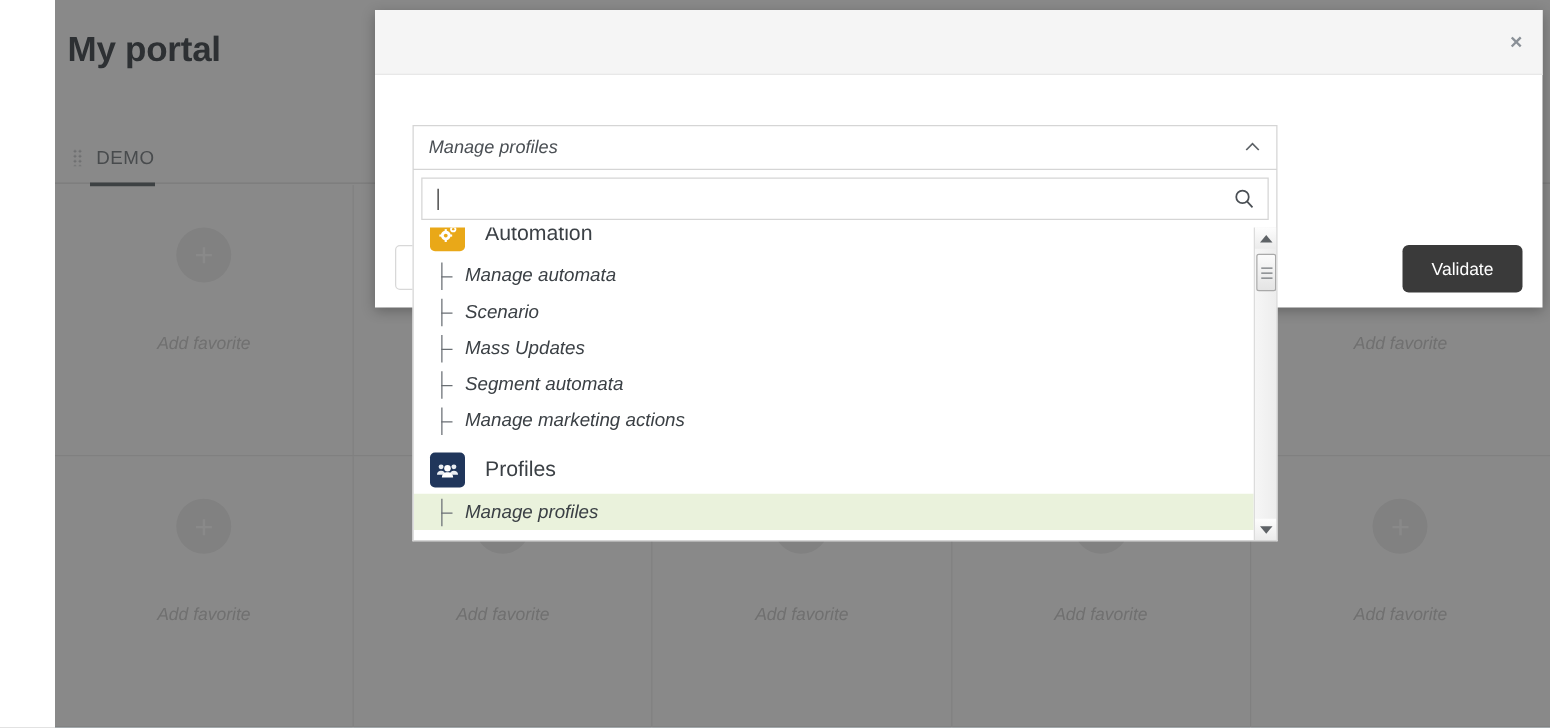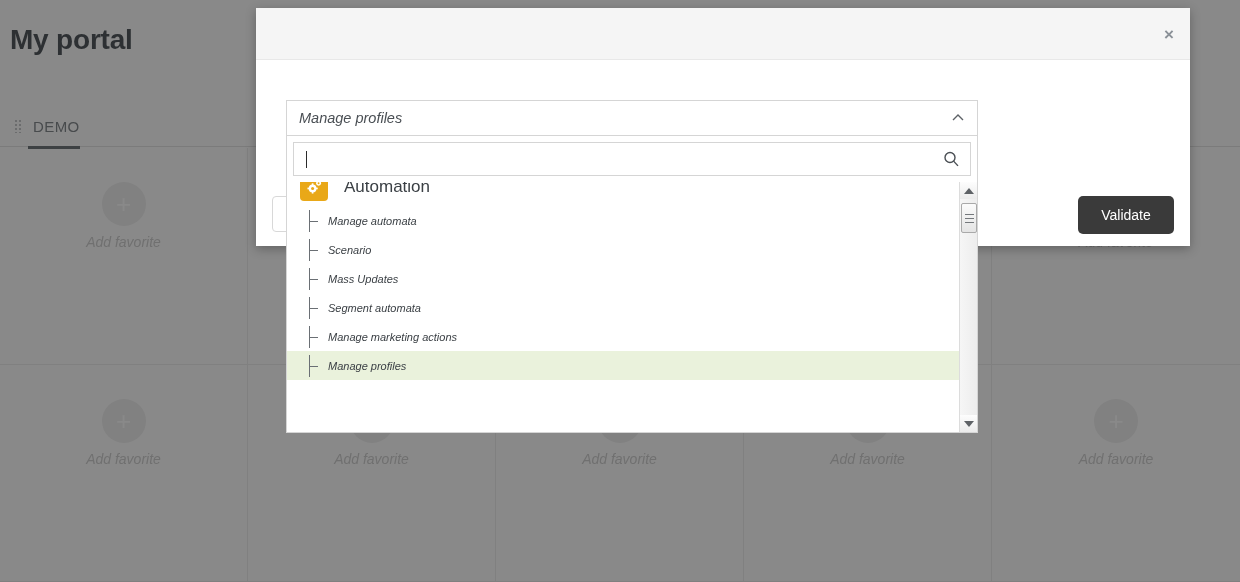--- a/index.html
+++ b/index.html
@@ -4,21 +4,21 @@
 <style>
   * { box-sizing: border-box; margin: 0; padding: 0; }
   html, body {
     width: 1240px; height: 582px;
     font-family: "Liberation Sans", sans-serif;
     overflow: hidden;
     background: #ffffff;
   }
 
   
-  #page-root { position: absolute; inset: 0; background: #0c4a6e; }
+  #page-root { position: absolute; inset: 0; background: #0c4a6e; margin-left: 44px; }
 
   .portal {
     position: absolute; inset: 0;
     background: #ffffff;
   }
   .portal-title {
     position: absolute; left: 10px; top: 24px;
     font-size: 28px; font-weight: bold; color: #333a40;
     letter-spacing: -0.2px;
   }
@@ -64,20 +64,21 @@
     grid-template-columns: repeat(5, 1fr);
     grid-template-rows: 1fr 1fr;
   }
   .fav-cell {
     position: relative;
     border-right: 1px solid #ececec;
     border-bottom: 1px solid #ececec;
     display: flex; flex-direction: column;
     align-items: center; justify-content: flex-start;
     padding-top: 34px;
+    gap: 32px;
   }
   .fav-cell:nth-child(5n) { border-right: none; }
   .fav-plus {
     width: 44px; height: 44px; border-radius: 50%;
     background: #ededed;
     display: flex; align-items: center; justify-content: center;
     color: #ffffff; font-size: 26px; line-height: 1; font-weight: 300;
   }
   .fav-label {
     margin-top: 8px; font-style: italic; font-size: 14px; color: #c8c8c8;
@@ -224,21 +225,21 @@
   .branch::before {
     content: ""; position: absolute; left: 0; top: 0;
     width: 1px; height: 22px; background: #6a6f74;
   }
   .branch::after {
     content: ""; position: absolute; left: 0; top: 11px;
     width: 9px; height: 1px; background: #6a6f74;
   }
   .opt-label {
     margin-left: 7px;
-    font-size: 11px; font-style: italic; color: #3b4045;
+    font-size: 15px; font-style: italic; color: #3b4045;
   }
 
   
   .vscroll {
     position: absolute; right: 0; top: 46px; bottom: 0;
     width: 18px;
     background: linear-gradient(to right,#f6f6f6,#ededed);
     border-left: 1px solid #dcdcdc;
   }
   .sb-btn {
@@ -393,20 +394,33 @@
           </div>
           <div class="opt-row">
             <span class="branch"></span>
             <span class="opt-label">Segment automata</span>
           </div>
           <div class="opt-row">
             <span class="branch"></span>
             <span class="opt-label">Manage marketing actions</span>
           </div>
 
+          <div class="group-row" style="margin-top:6px">
+            <span class="group-icon" style="background:#20365b">
+              <svg viewBox="0 0 22 20" width="20" height="18">
+                <circle cx="5.3" cy="7.2" r="2.2" fill="#e9edf2"></circle>
+                <path d="M1.6 14.2c0-2.2 1.7-3.6 3.7-3.6s3.7 1.4 3.7 3.6z" fill="#e9edf2"></path>
+                <circle cx="16.7" cy="7.2" r="2.2" fill="#e9edf2"></circle>
+                <path d="M13 14.2c0-2.2 1.7-3.6 3.7-3.6s3.7 1.4 3.7 3.6z" fill="#e9edf2"></path>
+                <circle cx="11" cy="8.4" r="2.9" fill="#ffffff"></circle>
+                <path d="M6 16.6c0-2.9 2.2-4.7 5-4.7s5 1.8 5 4.7z" fill="#ffffff"></path>
+              </svg>
+            </span>
+            <span class="group-label">Profiles</span>
+          </div>
 
           <div class="opt-row selected">
             <span class="branch"></span>
             <span class="opt-label">Manage profiles</span>
           </div>
 
         </div>
       </div>
 
       <div class="vscroll">

